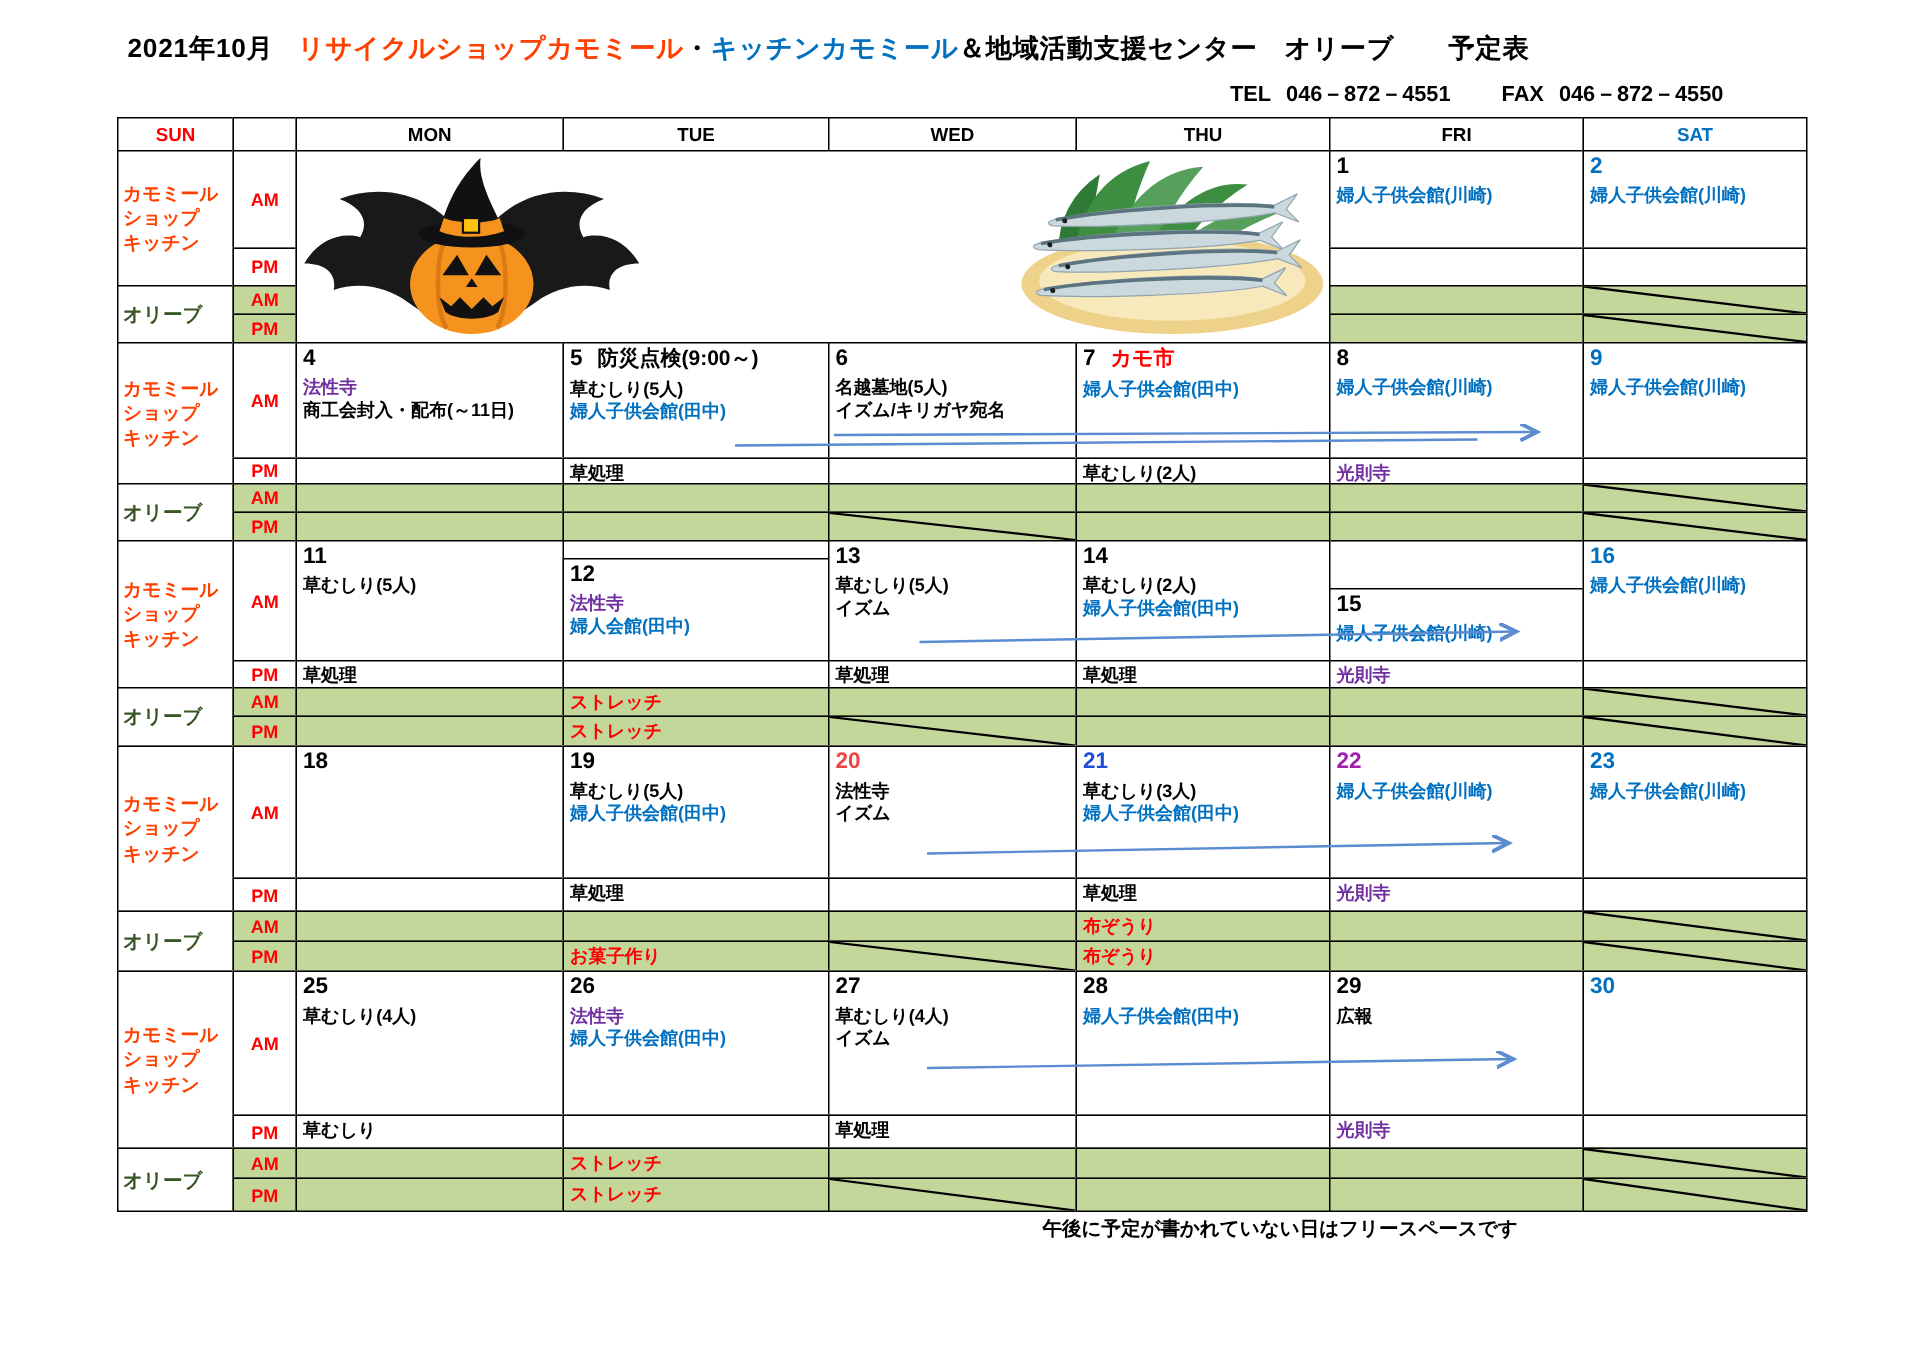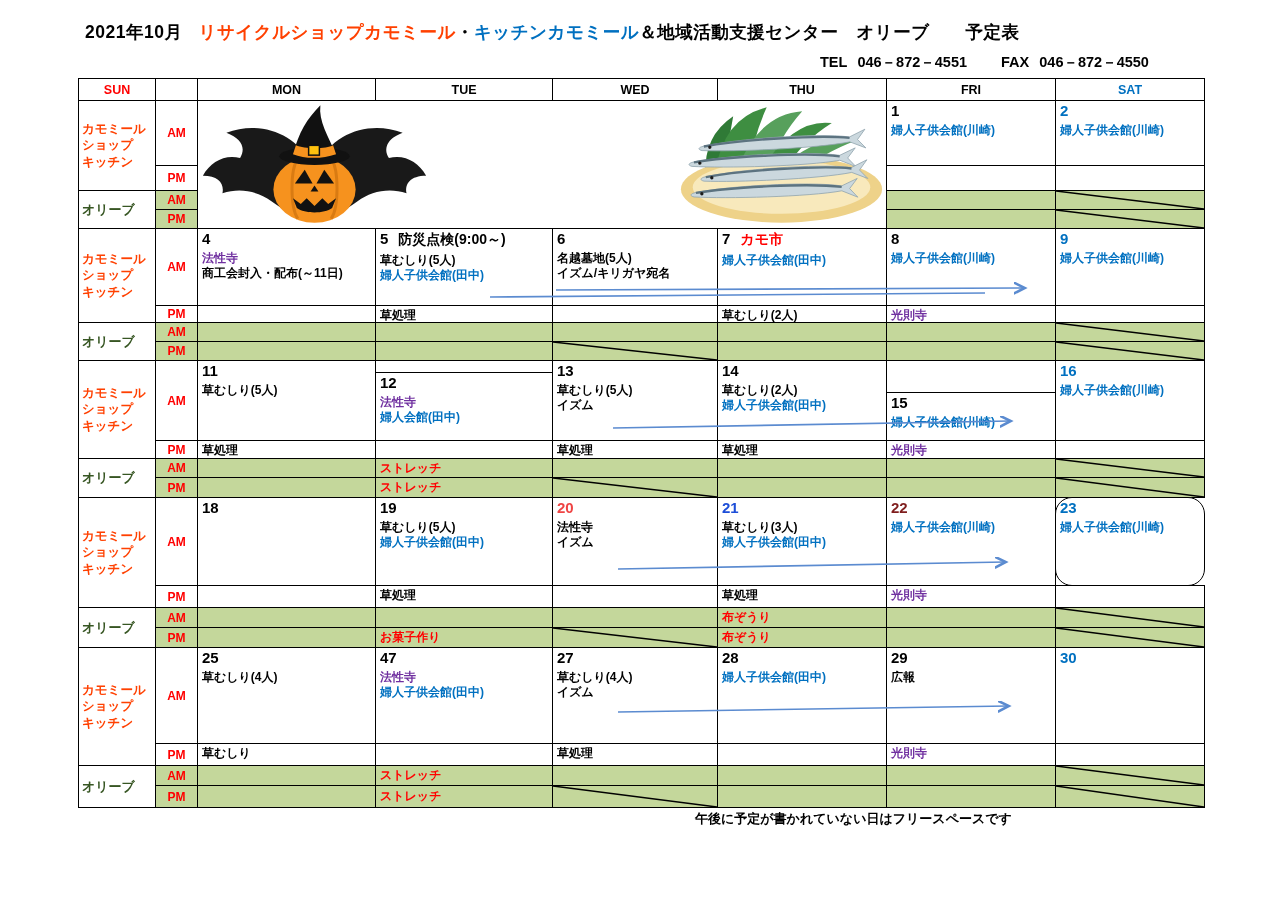--- a/index.html
+++ b/index.html
@@ -361,32 +361,32 @@
         <div class="evt" style="padding-top: 2px; color: rgb(0, 0, 0);">草処理</div>
       </div>
       <div class="cell green" style="left: 717px; top: 607px; width: 170px; height: 21px;">
         <div class="oevt" style="color: rgb(255, 0, 0);">布ぞうり</div>
       </div>
       <div class="cell green" style="left: 717px; top: 627px; width: 170px; height: 21px;">
         <div class="oevt" style="color: rgb(255, 0, 0);">布ぞうり</div>
       </div>
       <div class="cell" style="left: 886px; top: 497px; width: 170px; height: 89px;">
         <div class="dateline">
-          <span class="date" style="color: #7f1d1d;">22</span>
+          <span class="date" style="color: #a21caf;">22</span>
         </div>
         <div class="evts">
           <div class="evt" style="color: rgb(0, 112, 192);">婦人子供会館(川崎)</div>
         </div>
       </div>
       <div class="cell" style="left: 886px; top: 585px; width: 170px; height: 23px;">
         <div class="evt" style="padding-top: 2px; color: rgb(112, 48, 160);">光則寺</div>
       </div>
       <div class="cell green" style="left: 886px; top: 607px; width: 170px; height: 21px;"></div>
       <div class="cell green" style="left: 886px; top: 627px; width: 170px; height: 21px;"></div>
-      <div class="cell" style="left: 1055px; top: 497px; width: 150px; height: 89px; border-radius: 17px;">
+      <div class="cell" style="left: 1055px; top: 497px; width: 150px; height: 89px;">
         <div class="dateline">
           <span class="date" style="color: rgb(0, 112, 192);">23</span>
         </div>
         <div class="evts">
           <div class="evt" style="color: rgb(0, 112, 192);">婦人子供会館(川崎)</div>
         </div>
       </div>
       <div class="cell" style="left: 1055px; top: 585px; width: 150px; height: 23px;"></div>
       <div class="cell green" style="left: 1055px; top: 607px; width: 150px; height: 21px;">
         <svg class="diag">
@@ -416,21 +416,21 @@
           <div class="evt" style="color: rgb(0, 0, 0);">草むしり(4人)</div>
         </div>
       </div>
       <div class="cell" style="left: 197px; top: 743px; width: 179px; height: 23px;">
         <div class="evt" style="padding-top: 2px; color: rgb(0, 0, 0);">草むしり</div>
       </div>
       <div class="cell green" style="left: 197px; top: 765px; width: 179px; height: 21px;"></div>
       <div class="cell green" style="left: 197px; top: 785px; width: 179px; height: 23px;"></div>
       <div class="cell" style="left: 375px; top: 647px; width: 178px; height: 97px;">
         <div class="dateline">
-          <span class="date" style="color: rgb(0, 0, 0);">47</span>
+          <span class="date" style="color: rgb(0, 0, 0);">26</span>
         </div>
         <div class="evts">
           <div class="evt" style="color: rgb(112, 48, 160);">法性寺</div>
           <div class="evt" style="color: rgb(0, 112, 192);">婦人子供会館(田中)</div>
         </div>
       </div>
       <div class="cell" style="left: 375px; top: 743px; width: 178px; height: 23px;"></div>
       <div class="cell green" style="left: 375px; top: 765px; width: 178px; height: 21px;">
         <div class="oevt" style="color: rgb(255, 0, 0);">ストレッチ</div>
       </div>

